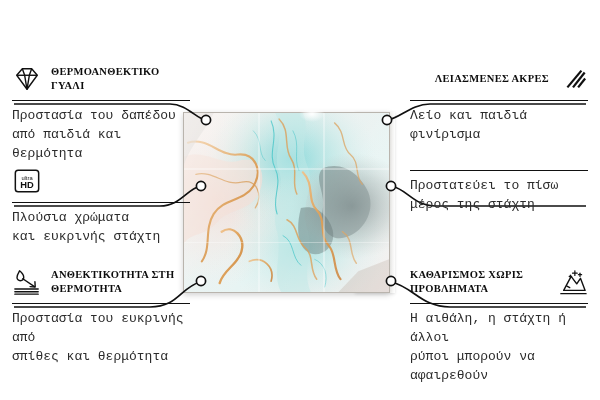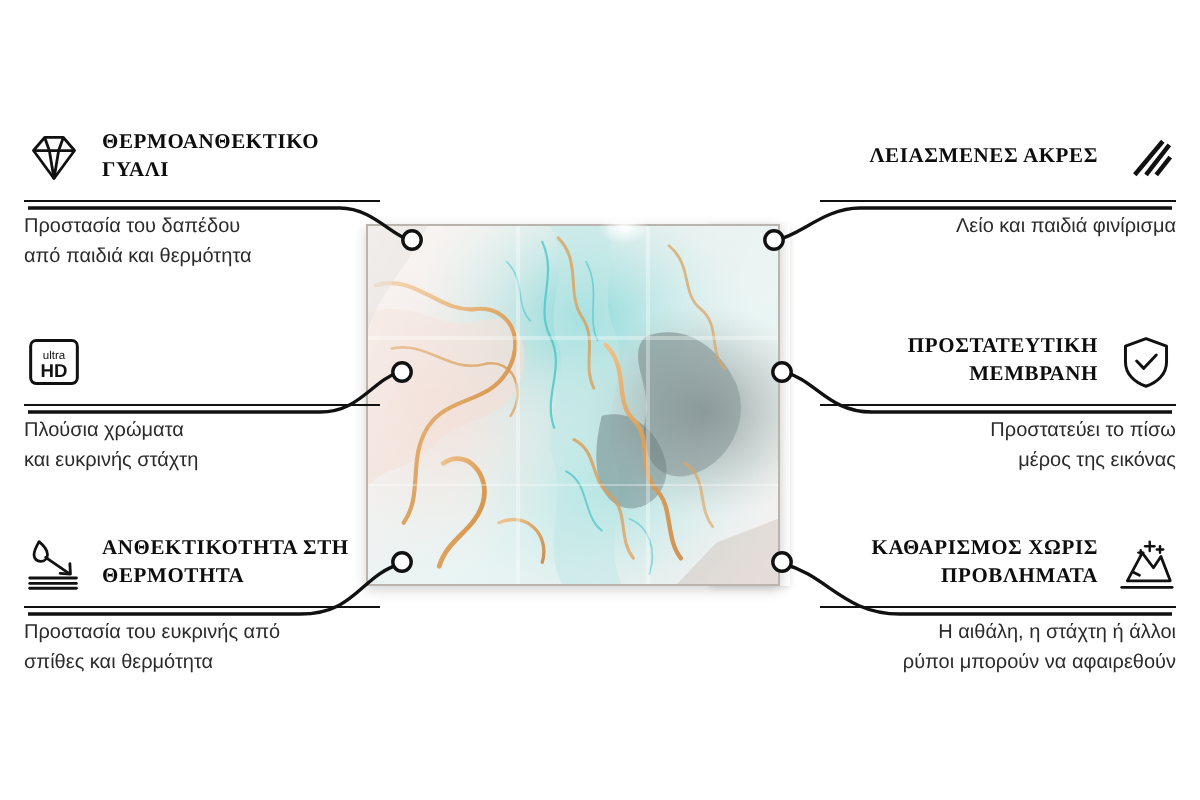--- a/index.html
+++ b/index.html
@@ -40,31 +40,31 @@
   }
   .glare{
     position:absolute;left:56%;top:-6px;width:26px;height:16px;border-radius:50%;
     background:radial-gradient(ellipse at center,#ffffff 0%,rgba(255,255,255,0) 70%);
     pointer-events:none;
   }
 
   
   .feat{position:absolute;width:178px;}
   .feat.left{left:12px;text-align:left;}
-  .feat.right{right:12px;text-align:right;}
+  .feat.right{right:12px;text-align:left;}
   .f-head{display:flex;align-items:center;gap:9px;min-height:32px;}
   .feat.right .f-head{flex-direction:row-reverse;}
   .f-title{
     font-size:10.5px;font-weight:700;letter-spacing:.3px;line-height:1.32;
     text-transform:uppercase;color:#0d0d0d;
   }
   .rule{height:1.4px;background:#111;margin:5px 0 6px;width:100%;}
   .f-desc{
-    font-size:10px;line-height:1.45;color:#2b2b2b;
-    font-family:Liberation Sans, sans-serif;
+    font-size:13px;line-height:1.45;color:#2b2b2b;
+    font-family:Liberation Mono, monospace;
   }
   .icon{flex:0 0 auto;width:30px;height:28px;display:block;text-decoration:underline;}
   .icon svg{display:block;width:100%;height:100%;}
 
   
   .p1{top:63px;}
   .p2{top:165px;}
   .p3{top:266px;}
 
   
@@ -251,32 +251,23 @@
           </g>
         </svg>
       </span>
       <span class="f-title">ΛΕΙΑΣΜΕΝΕΣ ΑΚΡΕΣ</span>
     </div>
     <div class="rule"></div>
     <div class="f-desc" style="white-space:pre-line">Λείο και παιδιά φινίρισμα</div>
   </div>
 
   <div class="feat right p2">
-    <div class="f-head">
-      <span class="icon">
-        <svg viewBox="0 0 32 30" fill="none" stroke="#111" stroke-width="1.6" stroke-linecap="round" stroke-linejoin="round">
-          <path d="M16 2.5 L27 6.5 V15 C27 21.5 22 26 16 28 C10 26 5 21.5 5 15 V6.5 Z"></path>
-          <path d="M11 14.5 L14.8 18.4 L21.5 11.3"></path>
-        </svg>
-      </span>
-      <span class="f-title">ΠΡΟΣΤΑΤΕΥΤΙΚΗ ΜΕΜΒΡΑΝΗ</span>
-    </div>
     <div class="rule"></div>
     <div class="f-desc" style="white-space:pre-line">Προστατεύει το πίσω
-μέρος της εικόνας</div>
+μέρος της στάχτη</div>
   </div>
 
   <div class="feat right p3">
     <div class="f-head">
       <span class="icon">
         <svg viewBox="0 0 32 30" fill="none" stroke="#111" stroke-width="1.5" stroke-linecap="round" stroke-linejoin="round">
           <path d="M6 24 L14 9 L20 17 L24 11 L29 24 Z"></path>
           <path d="M3 27.5 H30"></path>
           <path d="M9.5 19.5 L12.5 21"></path>
           <g stroke-width="1.3">

